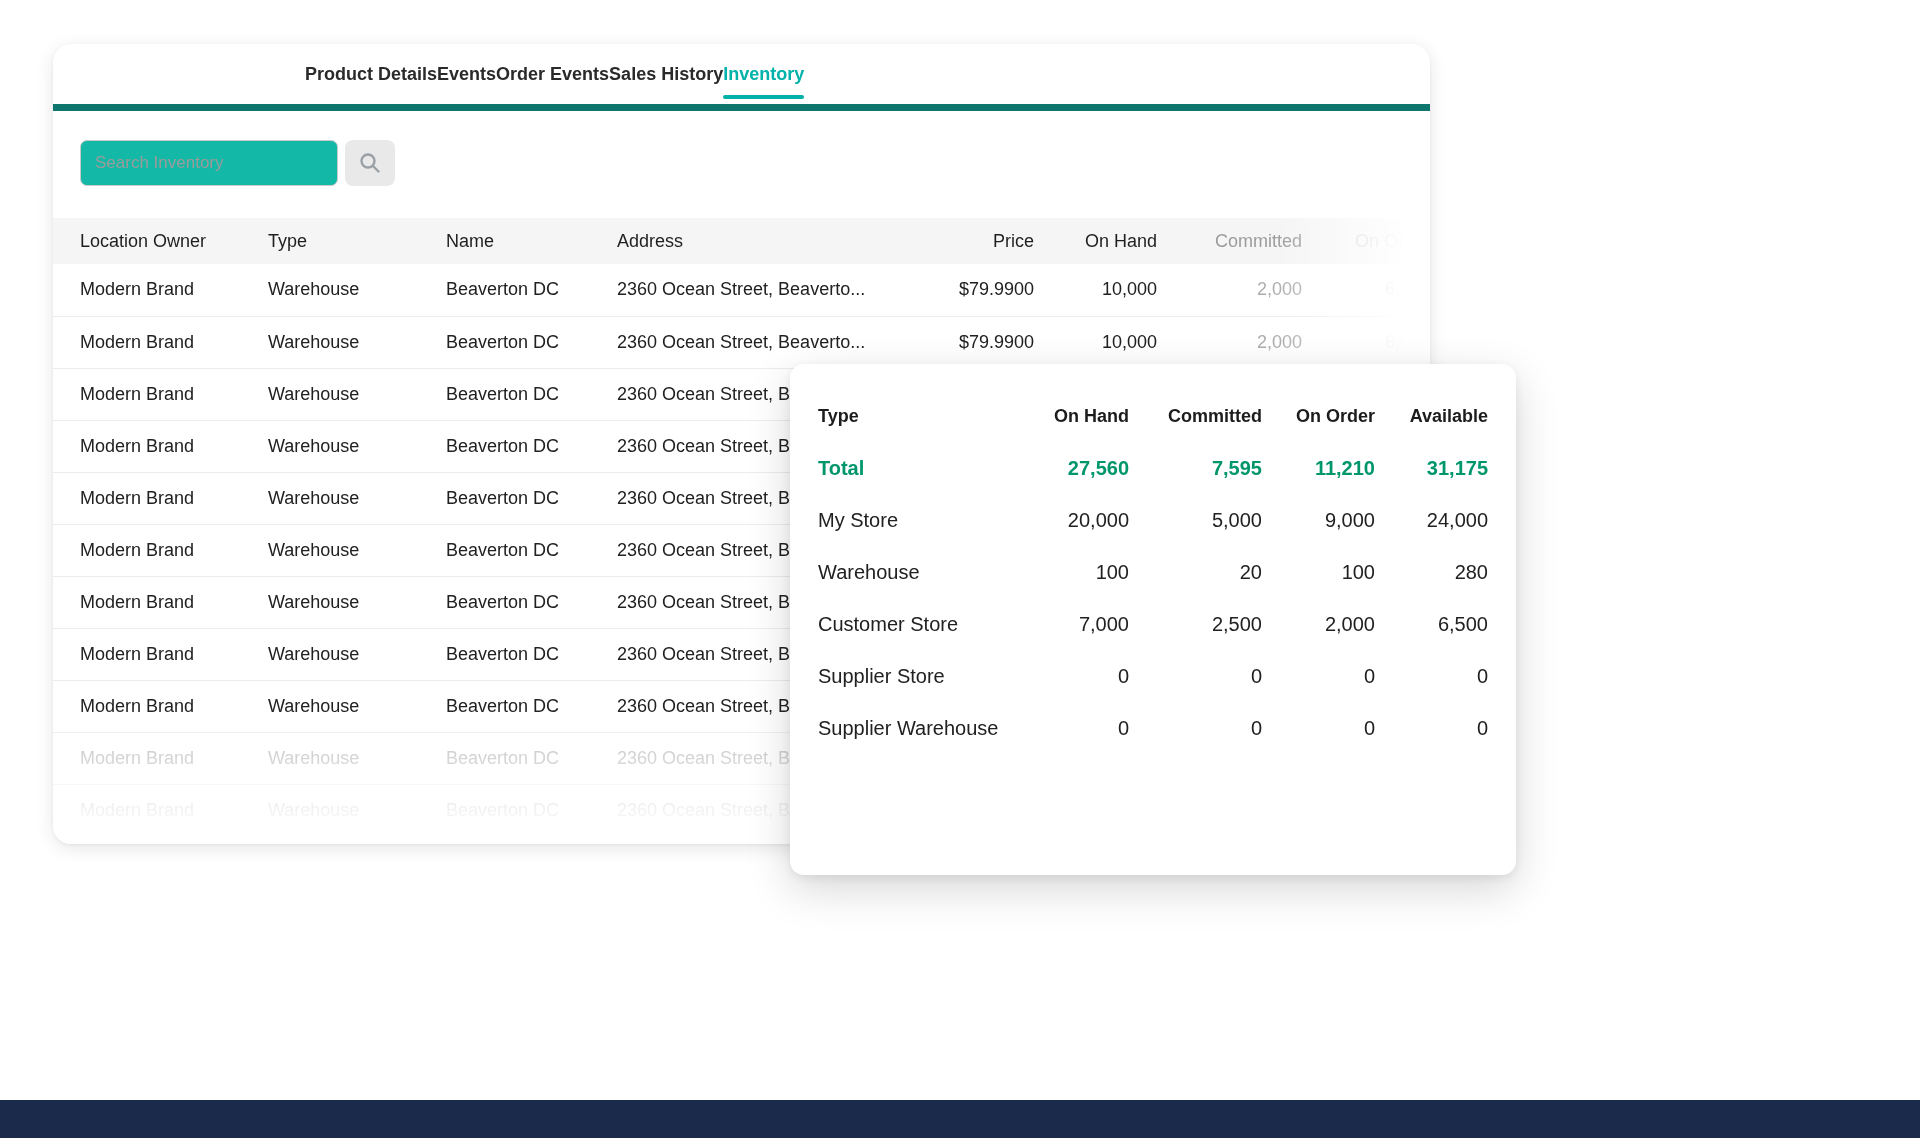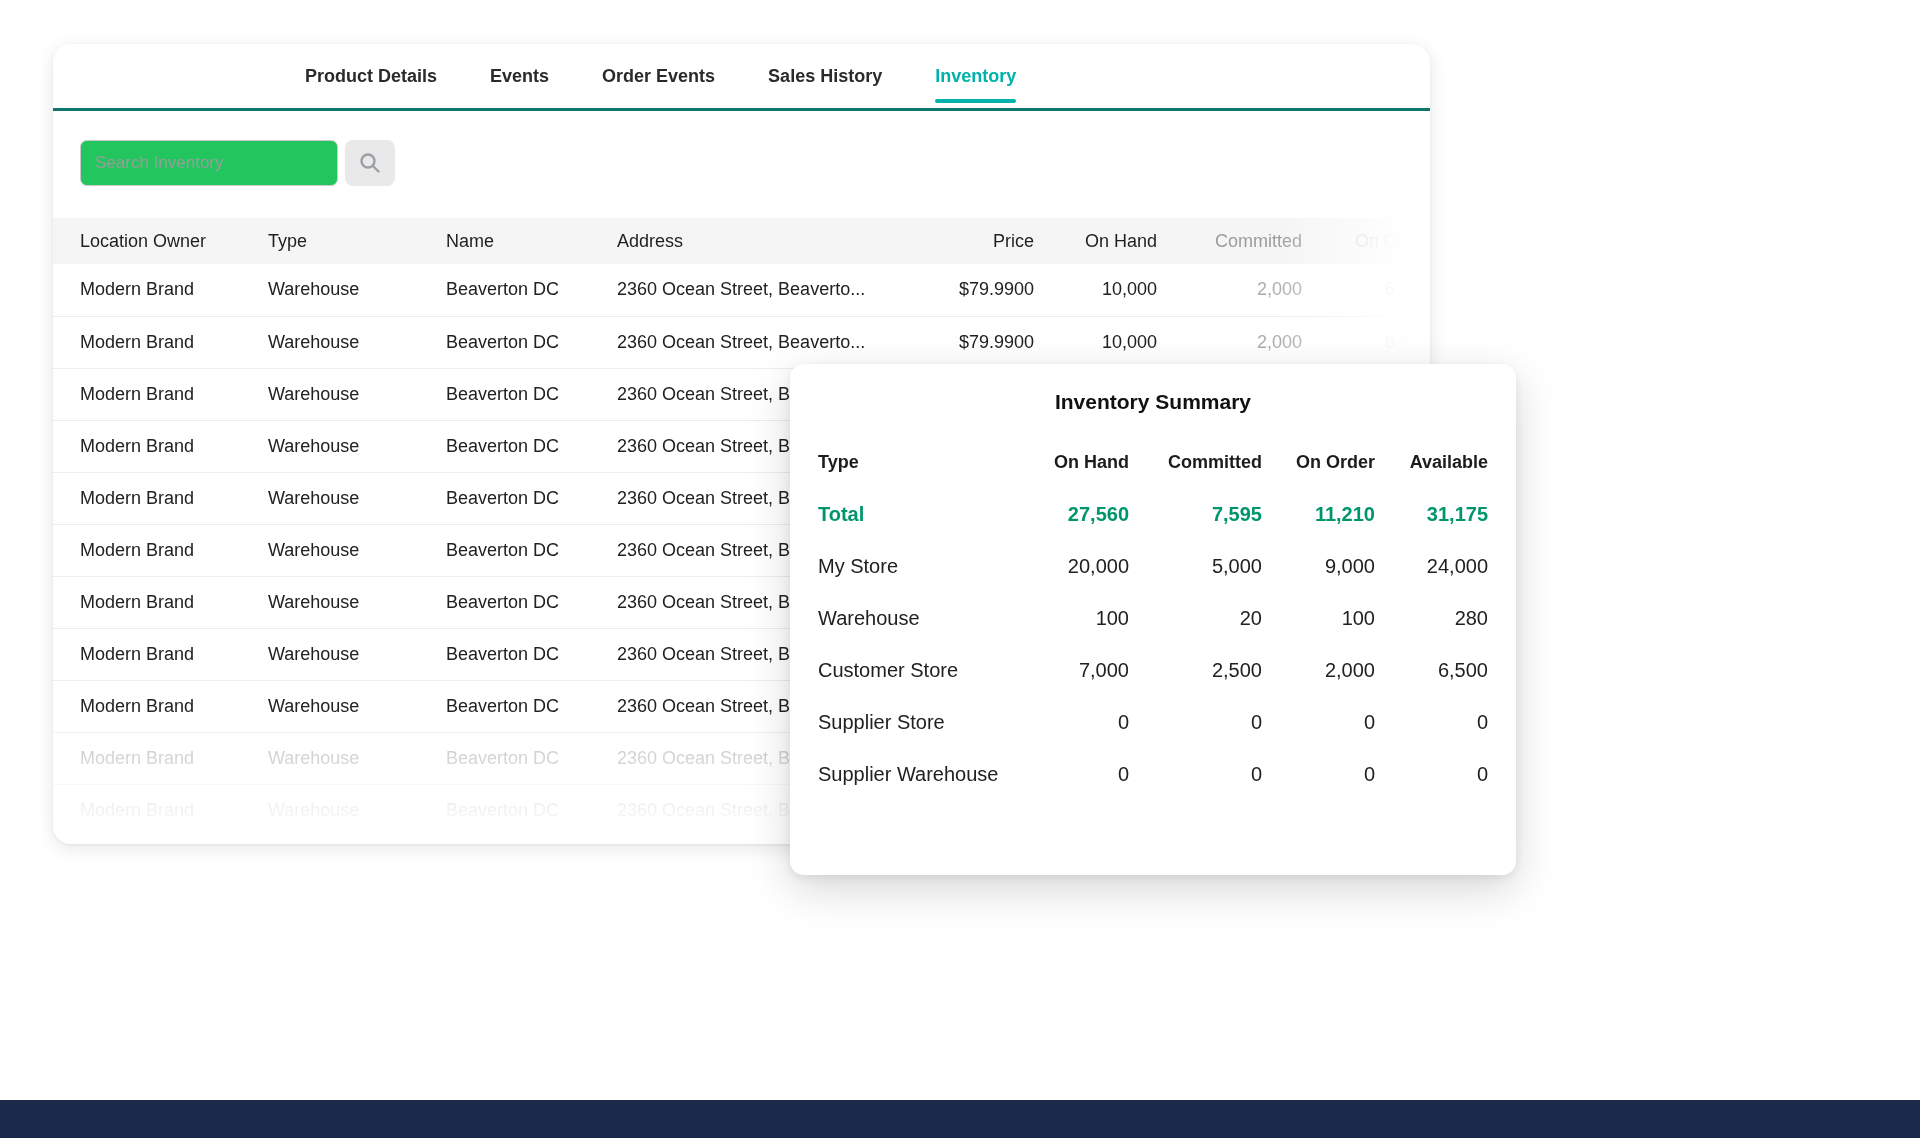--- a/index.html
+++ b/index.html
@@ -16,42 +16,42 @@
   .card {
     position:absolute; left:53px; top:44px;
     width:1377px; height:800px;
     background:#fff; border-radius:18px;
     box-shadow:0 4px 18px rgba(0,0,0,.10), 0 1px 3px rgba(0,0,0,.06);
     overflow:hidden;
   }
 
   
   .tabbar {
-    display:flex; gap:53px; padding-left:252px;
+    display:flex; padding-left:252px;
     height:67px; align-items:stretch;
-    border-bottom:3px solid #0f766e;
+    border-bottom:7px solid #0f766e;
   }
   .tab {
     display:flex; align-items:center;
     font-size:18px; font-weight:700; color:#2a2a2a;
     cursor:pointer; position:relative; white-space:nowrap;
   }
   .tab.active { color:var(--accent,#00b2a9); }
   .tab.active::after {
     content:""; position:absolute; left:0; right:0; bottom:5px;
     height:4px; border-radius:2px; background:var(--accent,#00b2a9);
   }
 
   
   .toolbar { display:flex; gap:7px; margin:29px 0 0 27px; align-items:center; }
   .search-input {
     width:258px; height:46px;
     border:1.5px solid #c9c9c9; border-radius:7px;
     padding:0 14px; font-size:17px; color:#333;
-    outline:none; font-family:inherit; background:#22c55e;
+    outline:none; font-family:inherit; background:#14b8a6;
   }
   .search-input::placeholder { color:#9b9b9b; }
   .search-btn {
     width:50px; height:46px; border:none; border-radius:8px;
     background:#e9e9e9; display:flex; align-items:center; justify-content:center;
     cursor:pointer;
   }
 
   
   .tablewrap { position:absolute; left:0; top:174px; width:1377px; height:626px; }
@@ -279,21 +279,20 @@
           </tr>
           </tbody>
       </table>
       <div class="fade-right"></div>
       <div class="fade-bottom"></div>
     </div>
 
   </div>
 
   <div class="popup">
-    <h2 class="popup-title">Inventory Summary</h2>
     <table class="summary">
       <colgroup>
         <col style="width:185px">
           <col style="width:126px">
           <col style="width:133px">
           <col style="width:113px">
           <col style="width:113px">
       </colgroup>
       <thead>
         <tr>

